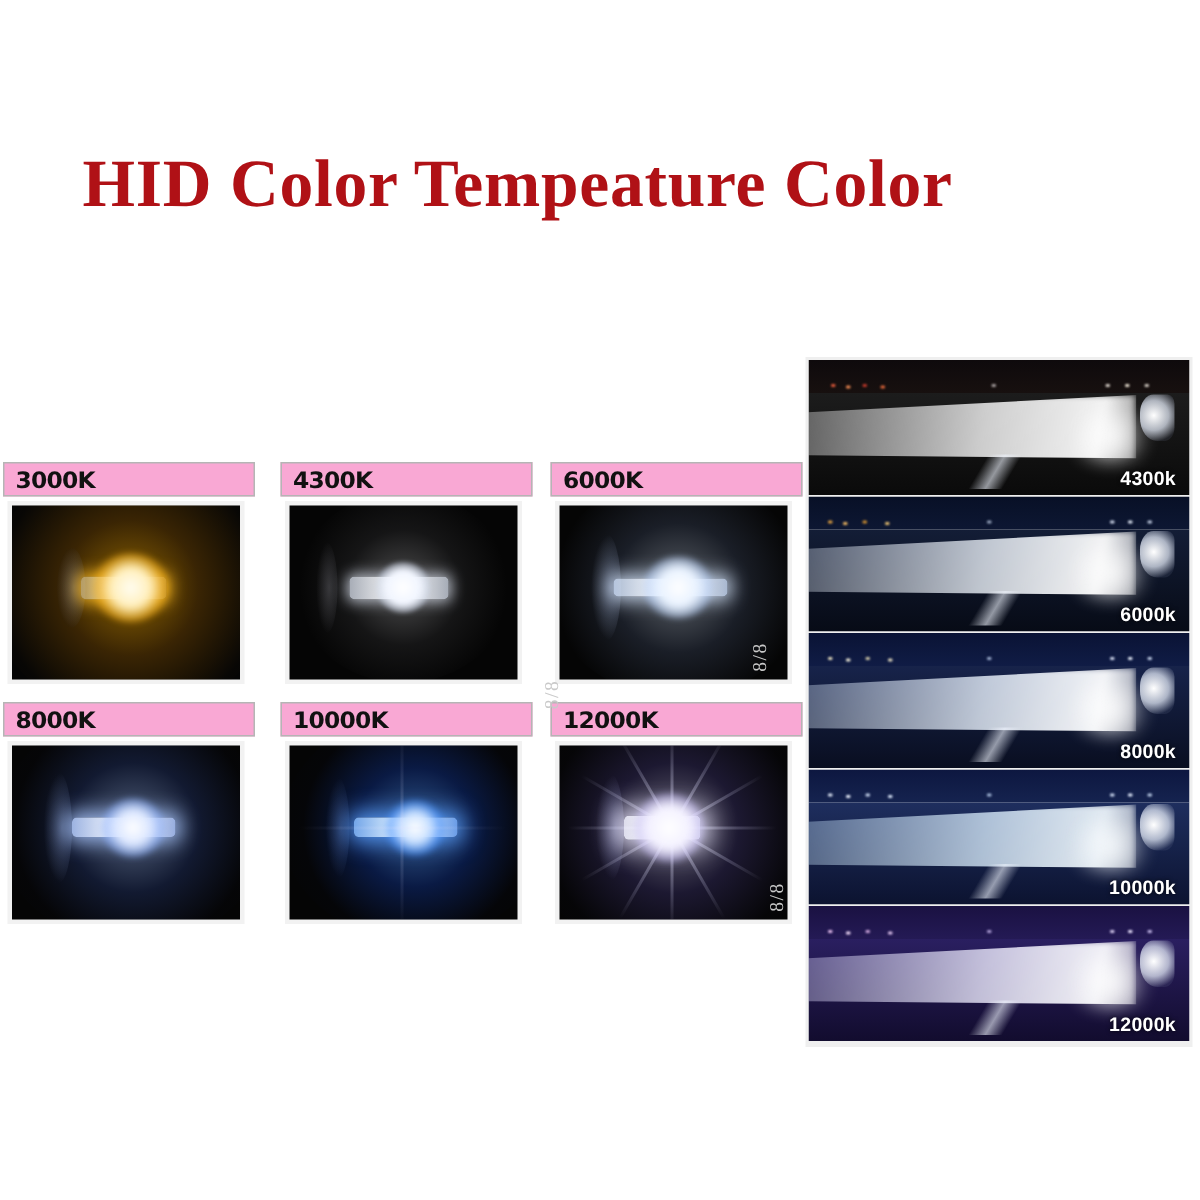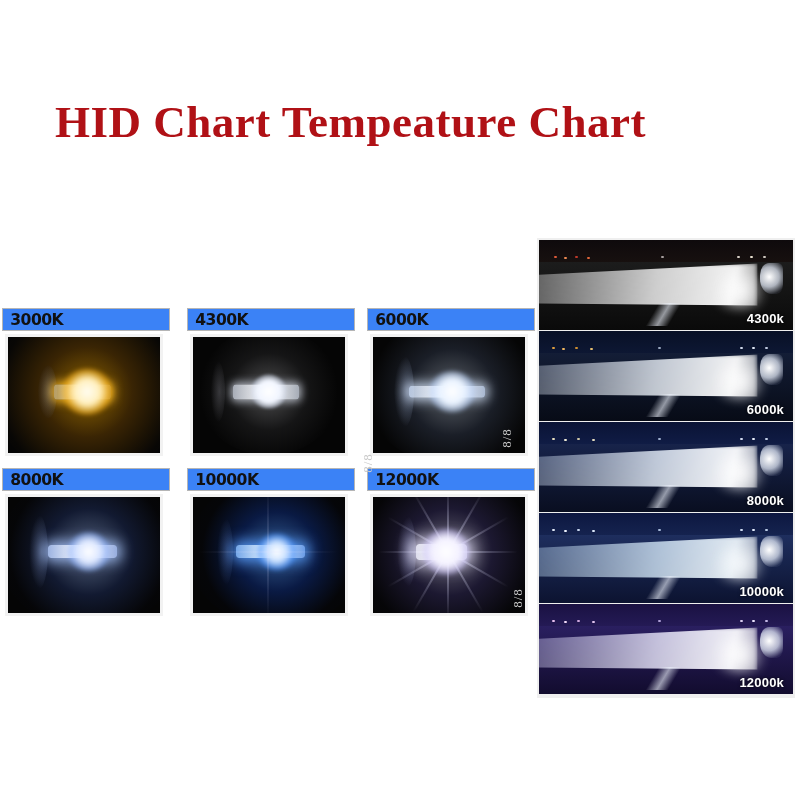--- a/index.html
+++ b/index.html
@@ -47,21 +47,21 @@
   .bulb-cell.r0 { top: 0px; }
   .bulb-cell.r1 { top: 160px; }
 
   .bulb-label-box {
     position: absolute;
     left: 0;
     top: 0;
     width: 100%;
     height: 23px;
     box-sizing: border-box;
-    background: #3b82f6;
+    background: #f9a8d4;
     border: 1px solid #b5b5b5;
     display: flex;
     align-items: center;
   }
   .bulb-label-box span {
     font-family: "DejaVu Sans", sans-serif;
     font-weight: bold;
     font-size: 15px;
     letter-spacing: -0.5px;
     color: #111111;
@@ -223,21 +223,21 @@
     color: #c9c9c9;
     transform: rotate(-90deg);
     transform-origin: center center;
     letter-spacing: 1px;
     user-select: none;
   }
 </style>
 </head>
 <body>
 
-<div id="page-title">HID Chart Tempeature Chart</div>
+<div id="page-title">HID Color Tempeature Color</div>
 
 <div id="bulb-grid">
 
   <div class="bulb-cell r0 c0">
     <div class="bulb-label-box">
       <span>3000K</span>
     </div>
     <div class="bulb-photo-frame">
       <div class="bulb-photo">
         <div class="halo" style="left:52%;width:125%;height:150%;background:radial-gradient(circle,rgba(255,179,0,.55) 0%,rgba(180,110,0,.30) 35%,rgba(60,38,0,.05) 68%,rgba(0,0,0,0) 80%);"></div>

